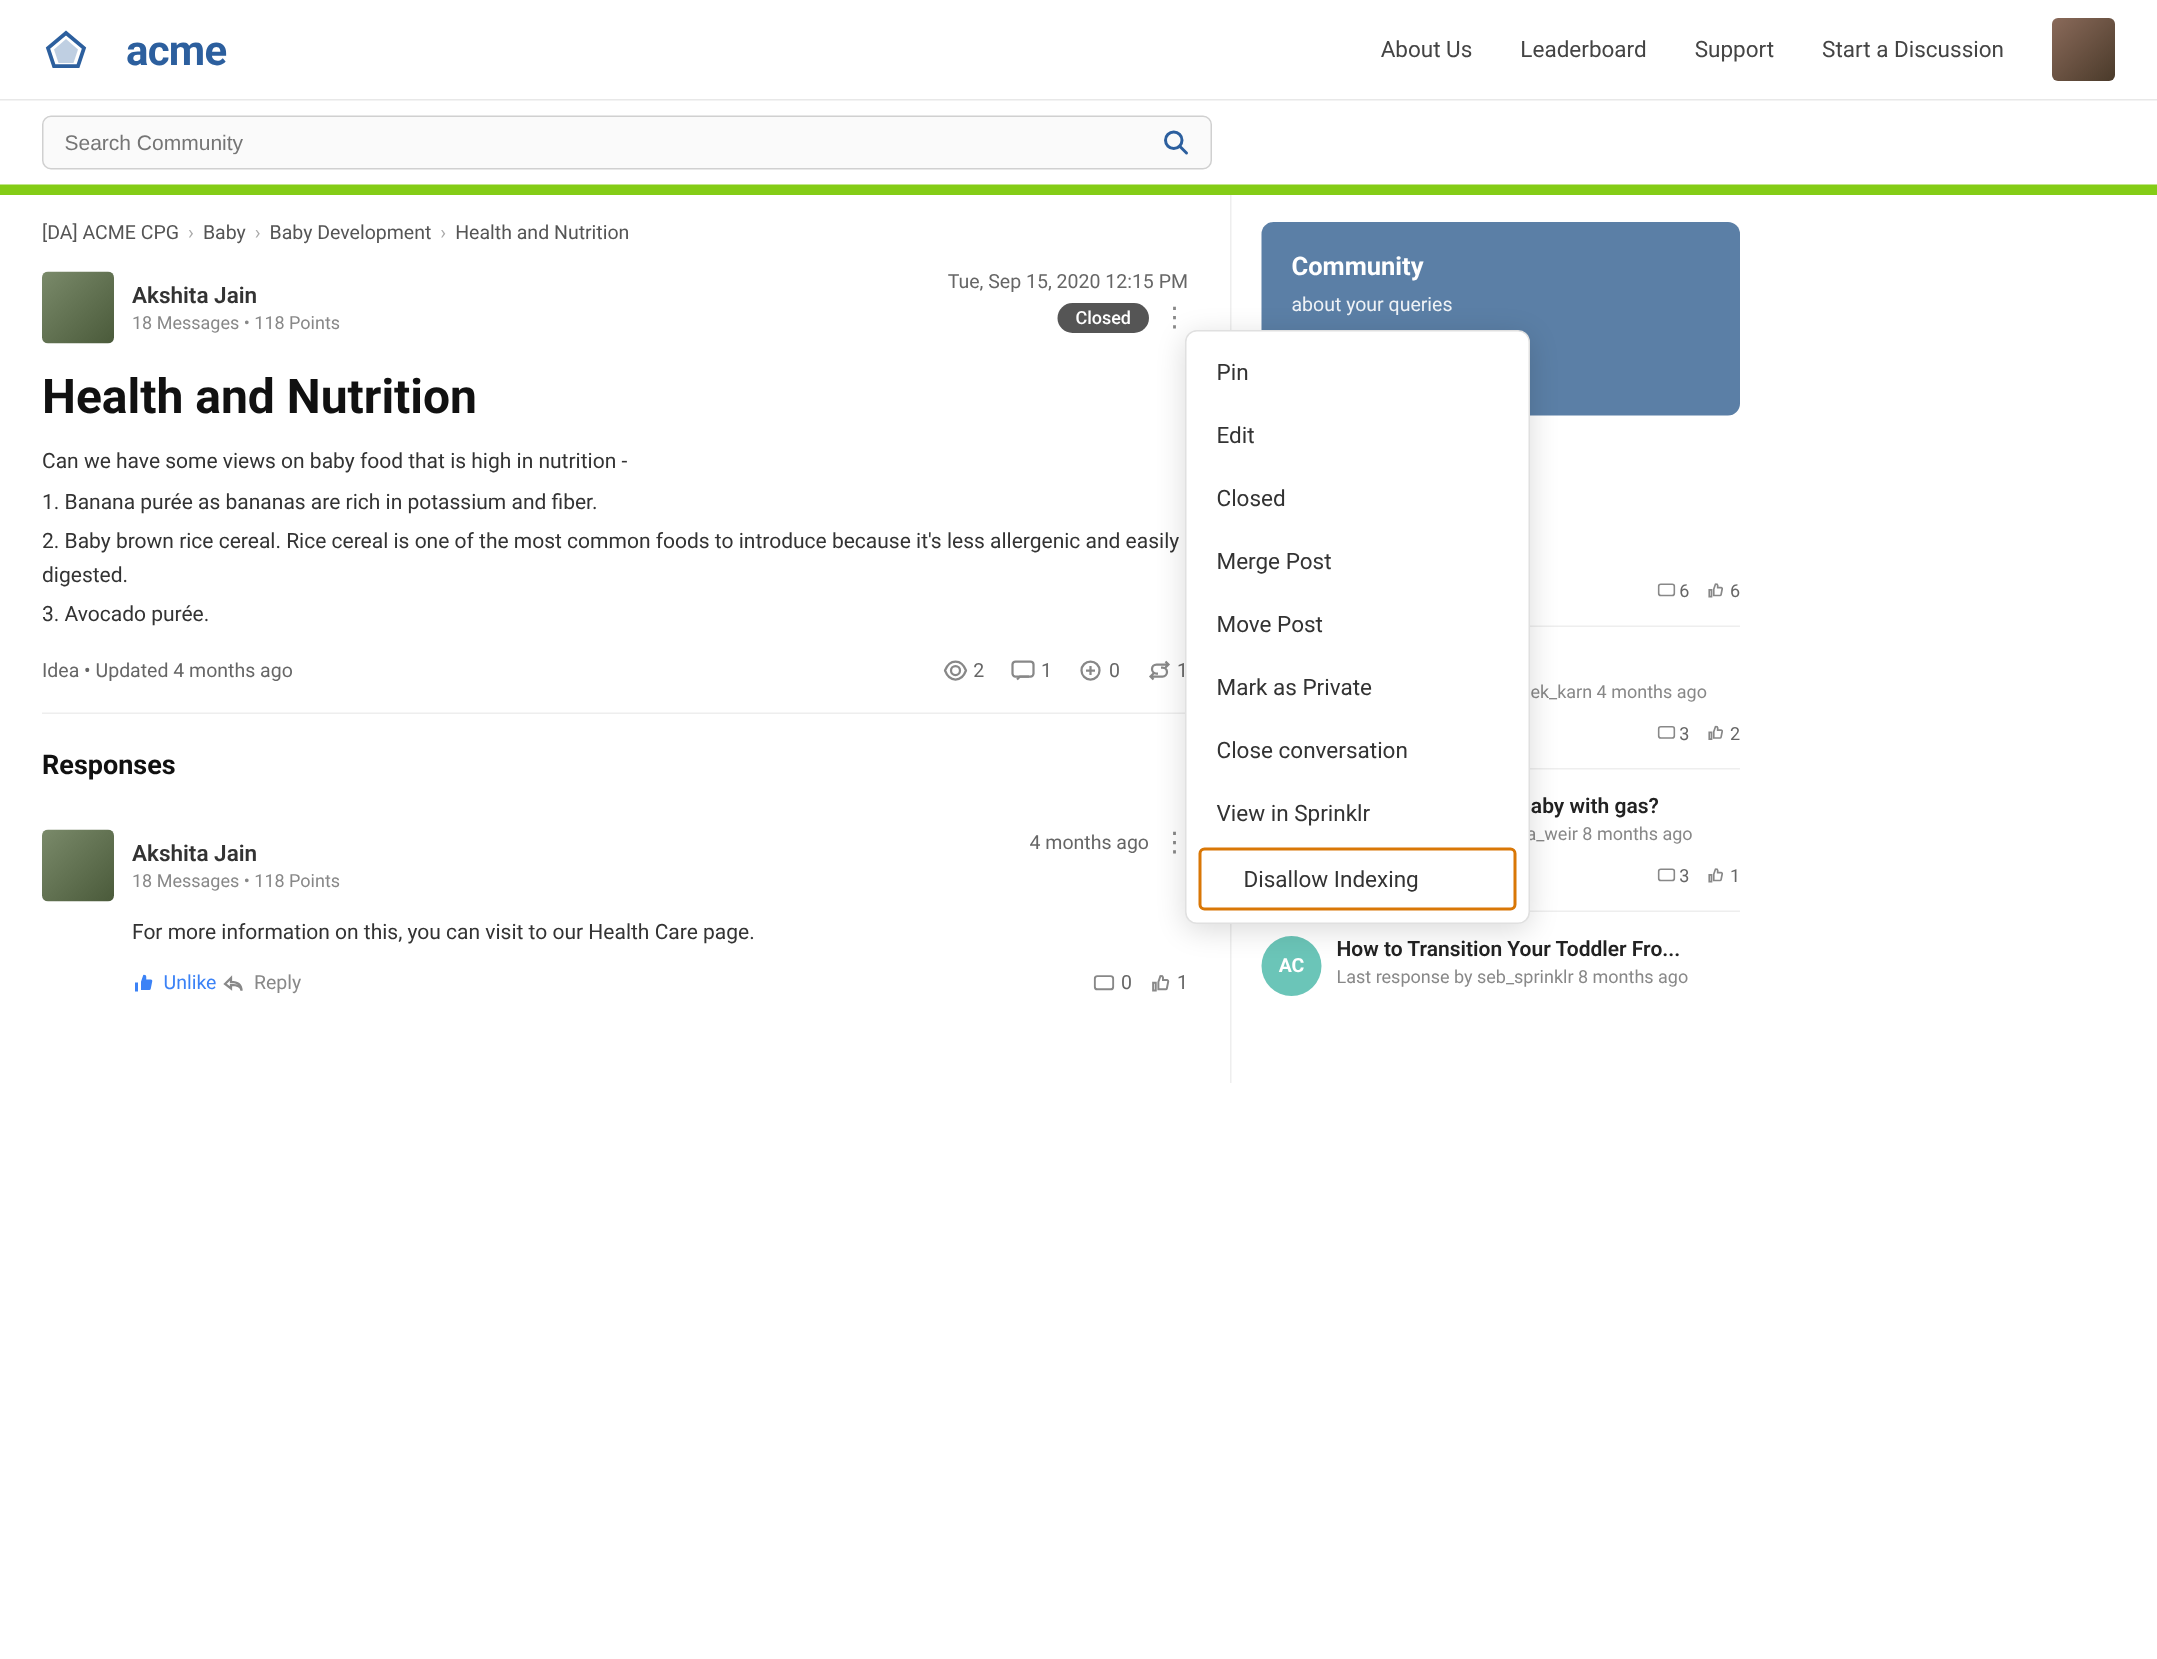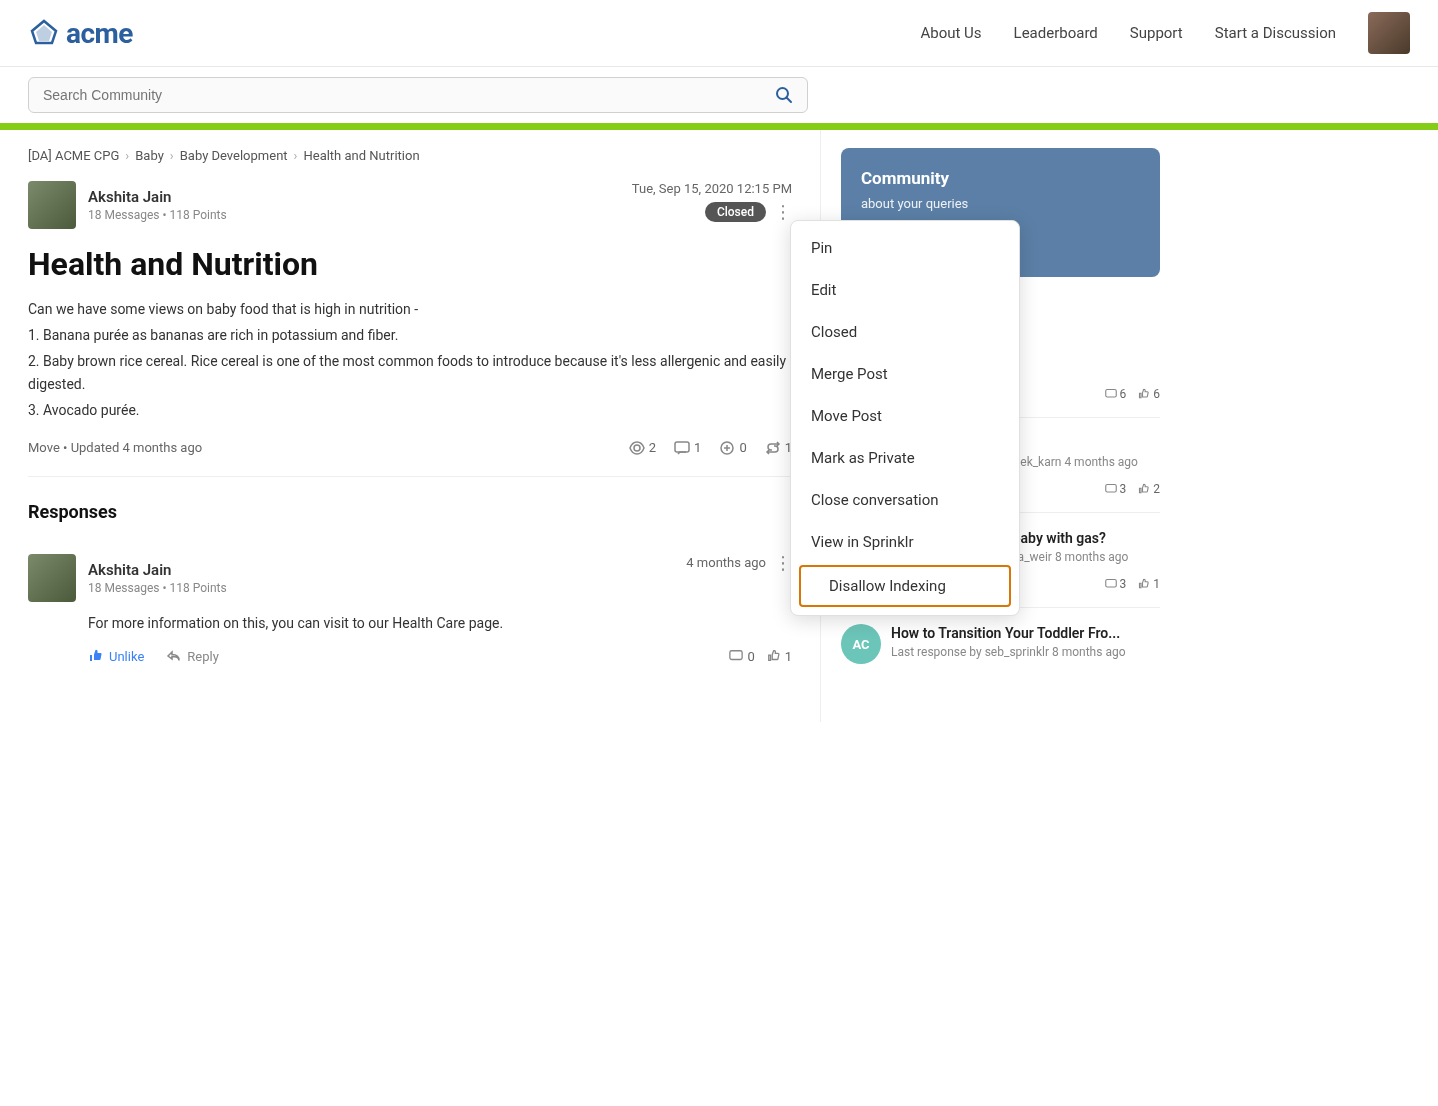--- a/index.html
+++ b/index.html
@@ -1,20 +1,20 @@
 <!DOCTYPE html>
 <html><head>
   <meta charset="utf-8">
   <style>
     * { box-sizing: border-box; margin: 0; padding: 0; }
     body { font-family: -apple-system, BlinkMacSystemFont, 'Segoe UI', Roboto, sans-serif; background: #fff; color: #333; font-size: 14px; }
 
     
     .header { display: flex; align-items: center; justify-content: space-between; padding: 12px 28px; border-bottom: 1px solid #e8e8e8; background: #fff; }
-    .logo { display: flex; align-items: flex-start; gap: 6px; }
+    .logo { display: flex; align-items: flex-end; gap: 24px; }
     .logo-icon { width: 32px; height: 32px; }
     .logo-text { font-size: 28px; font-weight: 700; color: #2c5f9e; letter-spacing: -0.5px; }
     .nav { display: flex; align-items: center; gap: 32px; }
     .nav-item { color: #444; font-size: 15px; cursor: pointer; text-decoration: none; }
     .nav-avatar { width: 42px; height: 42px; border-radius: 4px; background: #555; overflow: hidden; }
 
     
     .search-bar-row { padding: 10px 28px; border-bottom: 7px solid #84cc16; }
     .search-bar { display: flex; align-items: center; border: 1px solid #d0d0d0; border-radius: 6px; padding: 8px 14px; max-width: 780px; background: #fafafa; }
     .search-input { border: none; background: transparent; outline: none; font-size: 14px; color: #888; width: 100%; }
@@ -58,21 +58,21 @@
     .response-divider { border: none; border-top: 1px solid #eee; margin: 20px 0; }
 
     
     .response-item { margin-bottom: 16px; }
     .response-header { display: flex; align-items: flex-start; justify-content: space-between; margin-bottom: 10px; }
     .response-author { display: flex; align-items: center; gap: 12px; }
     .response-meta-right { display: flex; align-items: center; gap: 8px; }
     .response-date { font-size: 13px; color: #666; }
     .response-body { font-size: 14px; color: #333; line-height: 1.6; margin-left: 60px; }
     .response-actions { display: flex; align-items: center; justify-content: space-between; margin-top: 14px; margin-left: 60px; }
-    .action-left { display: flex; align-items: flex-end; gap: 22px; }
+    .action-left { display: flex; align-items: flex-end; gap: 4px; }
     .action-btn { display: flex; align-items: center; gap: 5px; cursor: pointer; color: #888; font-size: 13px; }
     .action-btn.unlike { color: #3b82f6; }
     .action-right { display: flex; align-items: center; gap: 12px; color: #666; font-size: 13px; }
     .action-stat { display: flex; align-items: center; gap: 4px; }
     .dropdown-menu { position: absolute; top: 220px; left: 790px; background: #fff; border: 1px solid #e0e0e0; border-radius: 8px; box-shadow: 0 4px 20px rgba(0,0,0,0.15); z-index: 100; width: 230px; padding: 6px 0; }
     .dropdown-item { padding: 12px 20px; font-size: 15px; color: #333; cursor: pointer; display: flex; align-items: center; }
     .dropdown-item.highlighted { border: 2px solid #d97706; border-radius: 4px; margin: 2px 8px; padding: 10px 28px; }
 
     
     .sidebar-card { background: #5b7fa6; border-radius: 8px; padding: 20px; color: #fff; margin-bottom: 20px; }
@@ -167,21 +167,21 @@
 
     <div class="post-body">
       <p>Can we have some views on baby food that is high in nutrition -</p>
       <p>1. Banana purée as bananas are rich in potassium and fiber.</p>
       <p>2. Baby brown rice cereal. Rice cereal is one of the most common foods to introduce because it's less allergenic and easily digested.</p>
       <p>3. Avocado purée.</p>
     </div>
 
     <div class="post-stats">
       <span class="post-tag">
-        <span>Move</span> • <span>Updated 4 months ago</span>
+        <span>Idea</span> • <span>Updated 4 months ago</span>
       </span>
       <div style="flex:1;"></div>
       <span class="stat-item">
         <svg width="16" height="16" viewBox="0 0 16 16" fill="none">
             <circle cx="8" cy="8" r="3" stroke="#888" stroke-width="1.5"></circle>
             <path d="M1 8C2.5 4 5 2 8 2s5.5 2 7 6c-1.5 4-4 6-7 6S2.5 12 1 8z" stroke="#888" stroke-width="1.5" fill="none"></path>
           </svg>
         <span>2</span>
       </span>
       <span class="stat-item">

